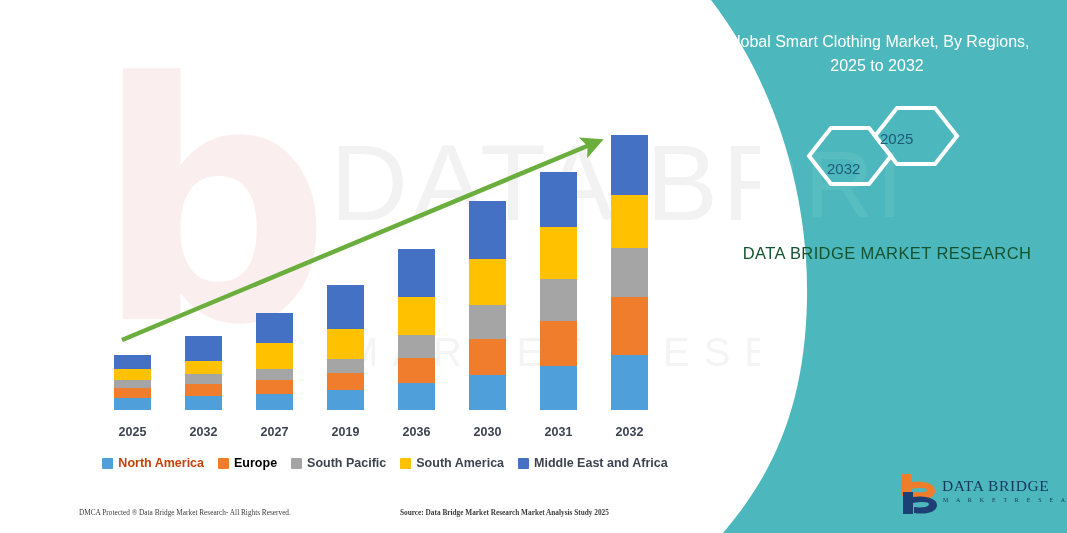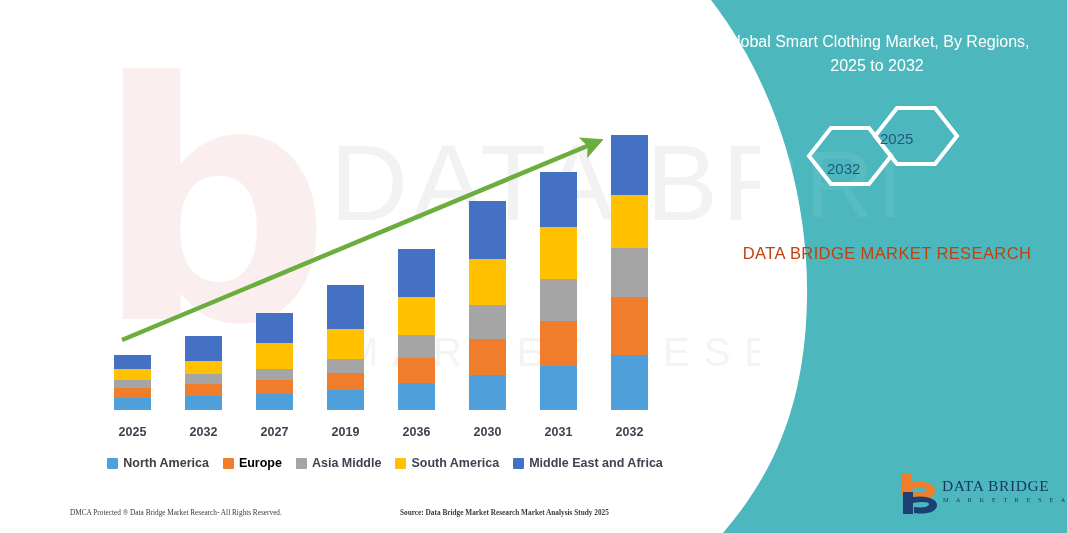--- a/index.html
+++ b/index.html
@@ -127,21 +127,21 @@
   }
 
   .footer-left, .footer-right {
     position: absolute;
     top: 508px;
     font-size: 7.3px;
     color: #3b3b3b;
     font-family: "Liberation Serif", serif;
     white-space: nowrap;
   }
-  .footer-left { left: 70px; }
+  .footer-left { left: 79px; }
   .footer-right { left: 400px; font-weight: bold; }
 
   
   .right-panel {
     position: absolute;
     right: 0; top: 0;
     width: 380px; height: 533px;
     overflow: hidden;
   }
   .right-panel svg.teal-shape {
@@ -174,21 +174,21 @@
   .hex-2032 { left: 140px; top: 160px; }
 
   .brand-text {
     position: absolute;
     left: 40px; top: 240px;
     width: 320px;
     text-align: center;
     font-size: 16.5px;
     line-height: 27px;
     letter-spacing: 0.4px;
-    color: #c2410c;
+    color: #14532d;
     font-family: "Liberation Sans", sans-serif;
   }
   .brand-watermark {
     position: absolute;
     left: -20px; top: 130px;
     width: 420px;
     font-size: 95px;
     letter-spacing: 3px;
     color: rgba(255,255,255,0.07);
     pointer-events: none;
@@ -309,29 +309,29 @@
         <div class="xlabel" style="left: 310.5px;">2019</div>
         <div class="xlabel" style="left: 381.5px;">2036</div>
         <div class="xlabel" style="left: 452.5px;">2030</div>
         <div class="xlabel" style="left: 523.5px;">2031</div>
         <div class="xlabel" style="left: 594.5px;">2032</div>
       </div>
 
     <div class="legend" id="legend">
         <div class="legend-item">
           <span class="legend-swatch" style="background: rgb(78, 159, 218);"></span>
-          <span style="color: #404040;">North America</span>
+          <span style="color: #c2410c;">North America</span>
         </div>
         <div class="legend-item">
           <span class="legend-swatch" style="background: rgb(239, 125, 43);"></span>
           <span style="color: #000000;">Europe</span>
         </div>
         <div class="legend-item">
           <span class="legend-swatch" style="background: rgb(165, 165, 165);"></span>
-          <span style="color: rgb(61, 68, 80);">Asia Middle</span>
+          <span style="color: rgb(61, 68, 80);">South Pacific</span>
         </div>
         <div class="legend-item">
           <span class="legend-swatch" style="background: rgb(255, 193, 0);"></span>
           <span style="color: rgb(61, 68, 80);">South America</span>
         </div>
         <div class="legend-item">
           <span class="legend-swatch" style="background: rgb(68, 113, 196);"></span>
           <span style="color: rgb(61, 68, 80);">Middle East and Africa</span>
         </div>
       </div>

